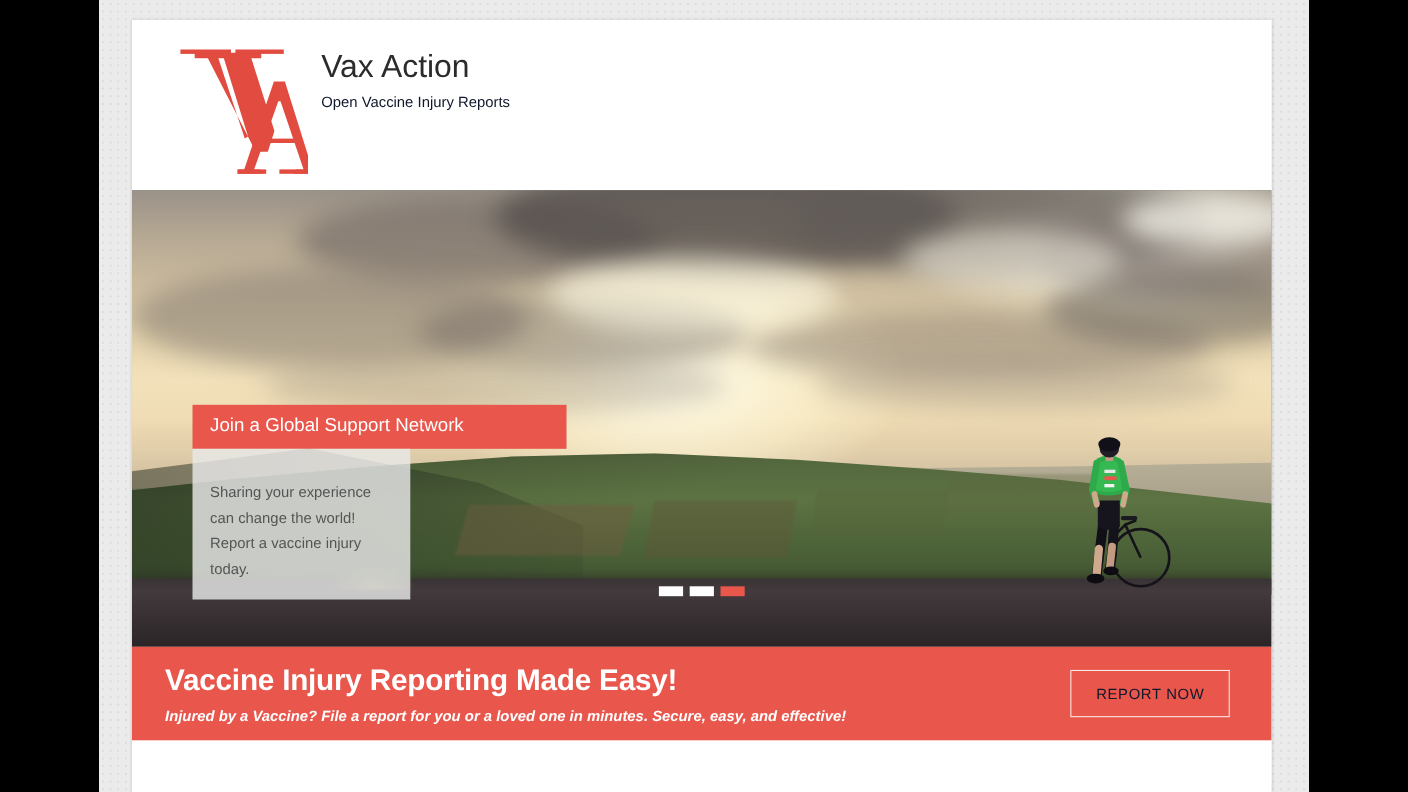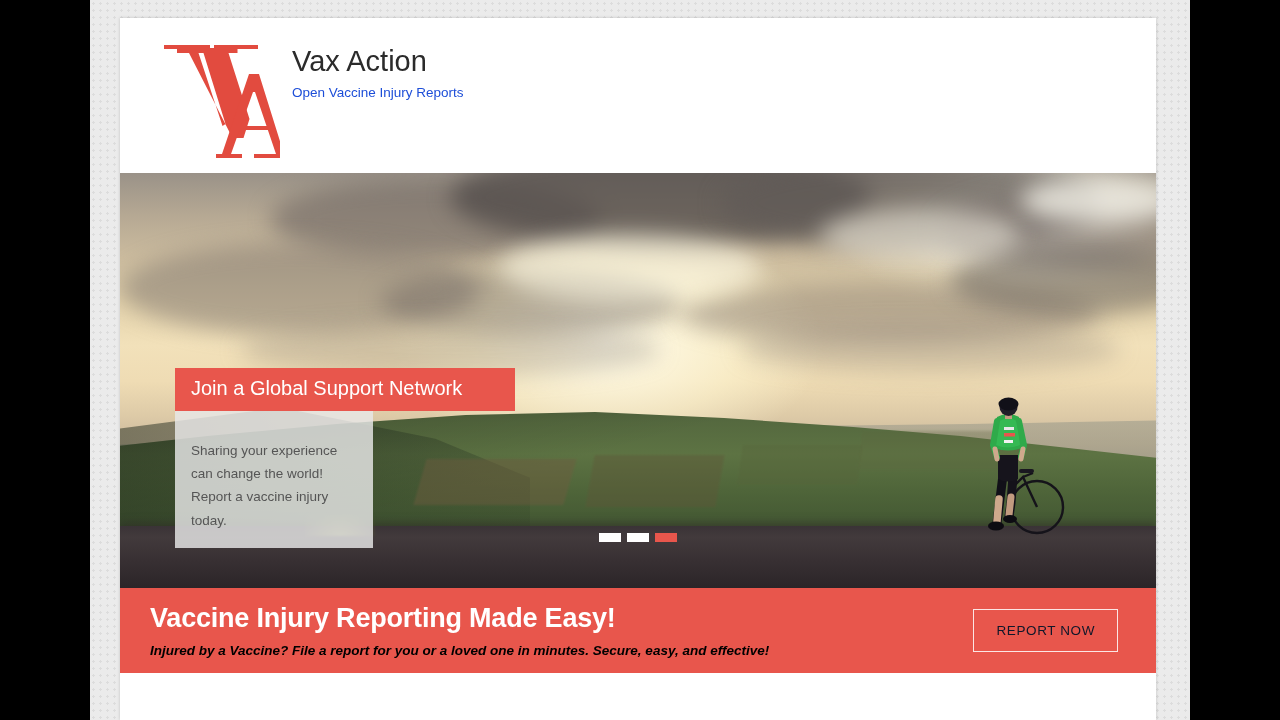--- a/index.html
+++ b/index.html
@@ -84,21 +84,21 @@
   .brand-title {
     font-size: 29px;
     font-weight: 400;
     color: #2b2b2b;
     letter-spacing: 0px;
     line-height: 1.1;
     white-space: nowrap;
   }
   .brand-tagline {
     font-size: 13.5px;
-    color: #1d4ed8;
+    color: #0f172a;
     margin-top: 7px;
     white-space: nowrap;
   }
 
   .main-nav {
     position: absolute;
     right: 26px;
     top: 62px;
     display: flex;
     align-items: center;
@@ -279,21 +279,21 @@
   
   .slide-caption {
     position: absolute;
     left: 55px;
     top: 195px;
     width: 340px;
   }
   .caption-title {
     background: #e8564c;
     color: #ffffff;
-    font-size: 20px;
+    font-size: 17px;
     padding: 9px 16px 11px 16px;
     width: 340px;
     white-space: nowrap;
   }
   .caption-body {
     background: rgba(232,232,232,0.82);
     width: 198px;
     padding: 28px 16px 16px 16px;
     color: #555555;
     font-size: 13.5px;
@@ -328,21 +328,21 @@
   .cta-text { flex: 1; }
   .cta-head {
     color: #ffffff;
     font-size: 27px;
     font-weight: bold;
     letter-spacing: -0.2px;
     line-height: 1.15;
     white-space: nowrap;
   }
   .cta-sub {
-    color: #000000;
+    color: #ffffff;
     font-size: 13.5px;
     font-weight: bold;
     font-style: italic;
     margin-top: 8px;
     white-space: nowrap;
   }
   .cta-btn {
     border: 1px solid rgba(255,255,255,0.85);
     color: #0f172a;
     background: transparent;

